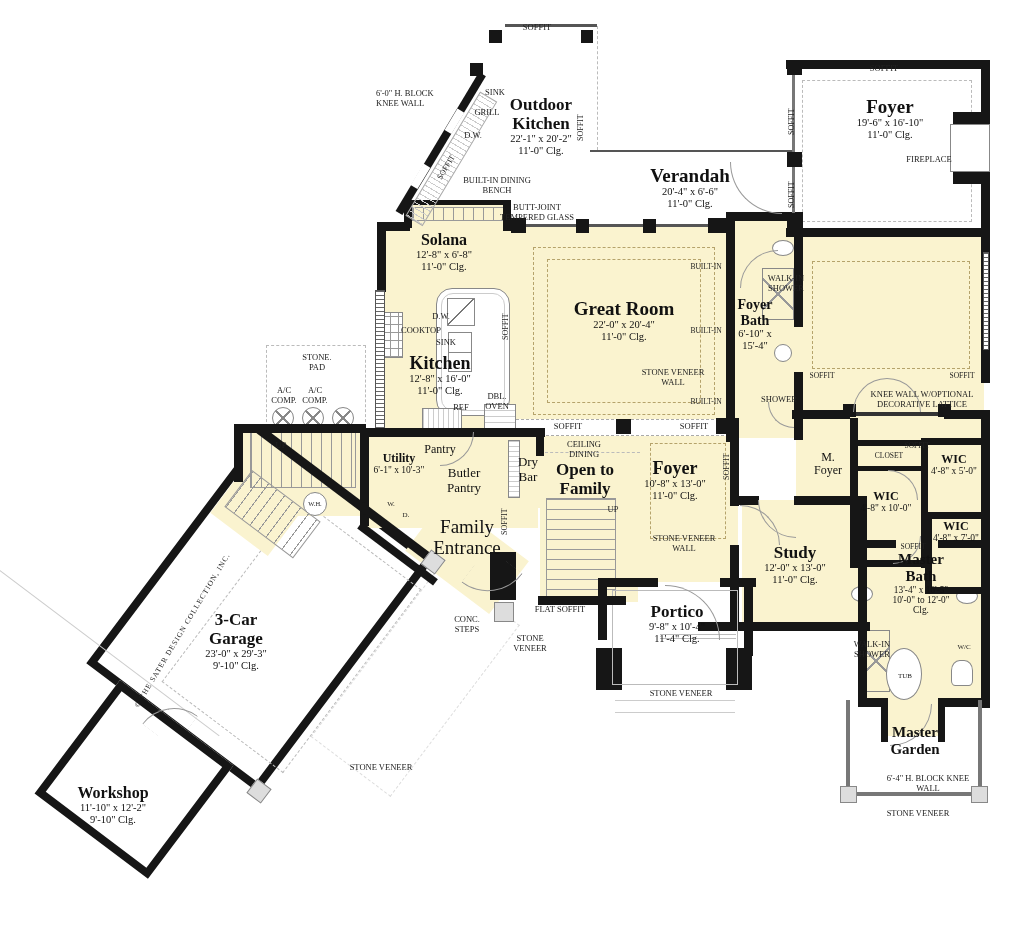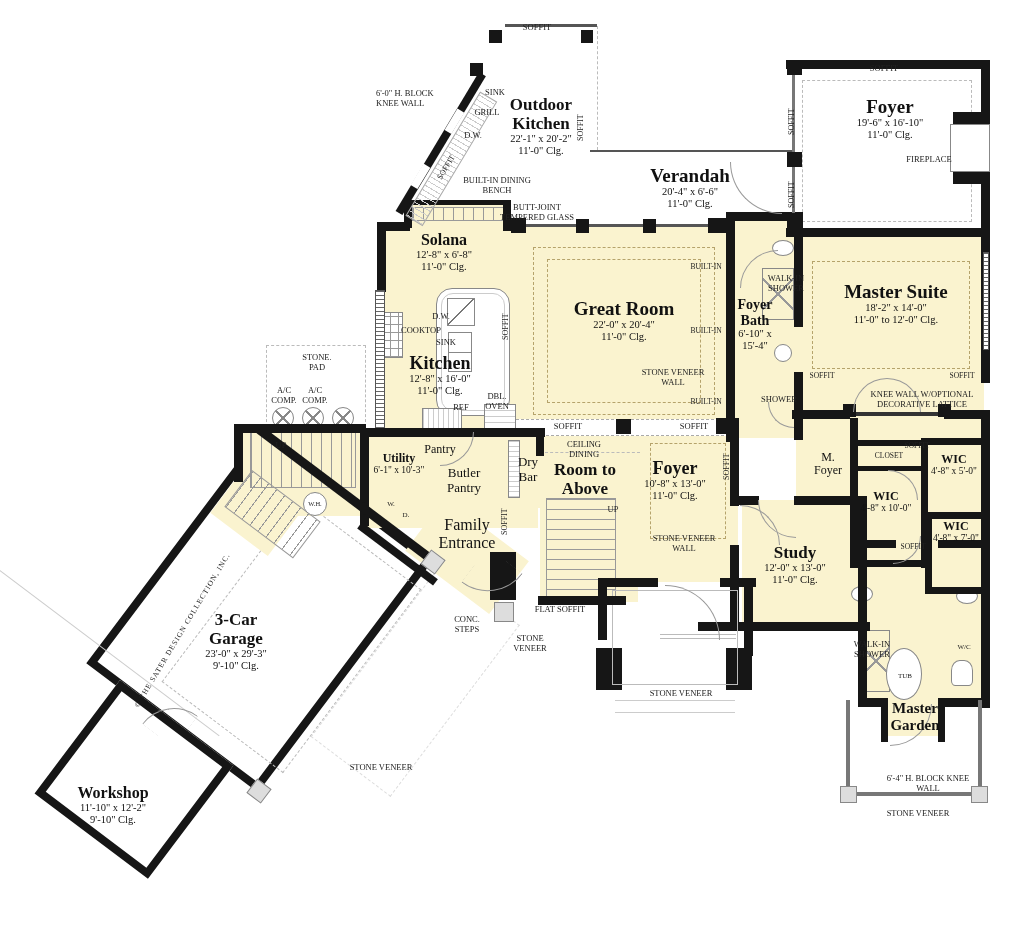--- a/index.html
+++ b/index.html
@@ -247,47 +247,42 @@
   </div>
   <div class="rl" style="left:440px;top:353px;width:120px;font-size:18px">
     <span class="rn">Kitchen</span>
     <span class="rd">12'-8" x 16'-0"</span>
     <span class="rd">11'-0" Clg.</span>
   </div>
   <div class="rl" style="left:755px;top:297px;width:56px;font-size:14px">
     <span class="rn">Foyer Bath</span>
     <span class="rd">6'-10" x 15'-4"</span>
   </div>
-  <div class="rl" style="left:896px;top:281px;width:150px;font-size:19px">
-    <span class="rn">Master Suite</span>
-    <span class="rd">18'-2" x 14'-0"</span>
-    <span class="rd">11'-0" to 12'-0" Clg.</span>
-  </div>
   <div class="rl" style="left:399px;top:452px;width:58px;font-size:12px">
     <span class="rn">Utility</span>
     <span class="rd" style="font-size:9.5px">6'-1" x 10'-3"</span>
   </div>
   <div class="rl plain" style="left:440px;top:443px;width:50px;font-size:12px">
     <span class="rn">Pantry</span>
   </div>
   <div class="rl plain" style="left:464px;top:466px;width:60px;font-size:13px">
     <span class="rn">Butler Pantry</span>
   </div>
   <div class="rl plain" style="left:528px;top:455px;width:32px;font-size:13px">
     <span class="rn">Dry Bar</span>
   </div>
   <div class="rl" style="left:585px;top:460px;width:96px;font-size:17px">
-    <span class="rn">Room to Above</span>
+    <span class="rn">Open to Family</span>
   </div>
   <div class="rl" style="left:675px;top:458px;width:110px;font-size:18px">
     <span class="rn">Foyer</span>
     <span class="rd">10'-8" x 13'-0"</span>
     <span class="rd">11'-0" Clg.</span>
   </div>
-  <div class="rl plain" style="left:467px;top:516px;width:76px;font-size:16px">
+  <div class="rl plain" style="left:467px;top:516px;width:76px;font-size:19px">
     <span class="rn">Family Entrance</span>
   </div>
   <div class="rl plain" style="left:828px;top:451px;width:44px;font-size:12px">
     <span class="rn">M. Foyer</span>
   </div>
   <div class="rl" style="left:886px;top:490px;width:58px;font-size:12px">
     <span class="rn">WIC</span>
     <span class="rd" style="font-size:9.5px">4'-8" x 10'-0"</span>
   </div>
   <div class="rl" style="left:954px;top:453px;width:54px;font-size:12px">
@@ -295,32 +290,42 @@
     <span class="rd" style="font-size:9.5px">4'-8" x 5'-0"</span>
   </div>
   <div class="rl" style="left:956px;top:520px;width:54px;font-size:12px">
     <span class="rn">WIC</span>
     <span class="rd" style="font-size:9.5px">4'-8" x 7'-0"</span>
   </div>
   <div class="rl" style="left:795px;top:543px;width:110px;font-size:17px">
     <span class="rn">Study</span>
     <span class="rd">12'-0" x 13'-0"</span>
     <span class="rd">11'-0" Clg.</span>
+  </div>
+  <div class="rl" style="left:921px;top:551px;width:72px;font-size:15px">
+    <span class="rn">Master Bath</span>
+    <span class="rd" style="font-size:9.3px">13'-4" x 16'-5"</span>
+    <span class="rd" style="font-size:9.3px">10'-0" to 12'-0" Clg.</span>
+  </div>
+  <div class="rl" style="left:677px;top:602px;width:110px;font-size:17px">
+    <span class="rn">Portico</span>
+    <span class="rd">9'-8" x 10'-4"</span>
+    <span class="rd">11'-4" Clg.</span>
   </div>
   <div class="rl" style="left:236px;top:610px;width:86px;font-size:17px">
     <span class="rn">3-Car Garage</span>
     <span class="rd">23'-0" x 29'-3"</span>
     <span class="rd">9'-10" Clg.</span>
   </div>
   <div class="rl" style="left:113px;top:784px;width:110px;font-size:16px">
     <span class="rn">Workshop</span>
     <span class="rd">11'-10" x 12'-2"</span>
     <span class="rd">9'-10" Clg.</span>
   </div>
-  <div class="rl" style="left:915px;top:700px;width:76px;font-size:15px">
+  <div class="rl" style="left:915px;top:724px;width:76px;font-size:15px">
     <span class="rn">Master Garden</span>
   </div>
 
   <span class="ann" style="left:537px;top:23px">SOFFIT</span>
   <span class="ann" style="left:884px;top:64px">SOFFIT</span>
   <span class="ann" style="left:568px;top:422px">SOFFIT</span>
   <span class="ann" style="left:694px;top:422px">SOFFIT</span>
   <span class="ann" style="left:822px;top:372px;font-size:7.5px">SOFFIT</span>
   <span class="ann" style="left:962px;top:372px;font-size:7.5px">SOFFIT</span>
   <span class="ann" style="left:917px;top:442px;font-size:7.5px">SOFFIT</span>

